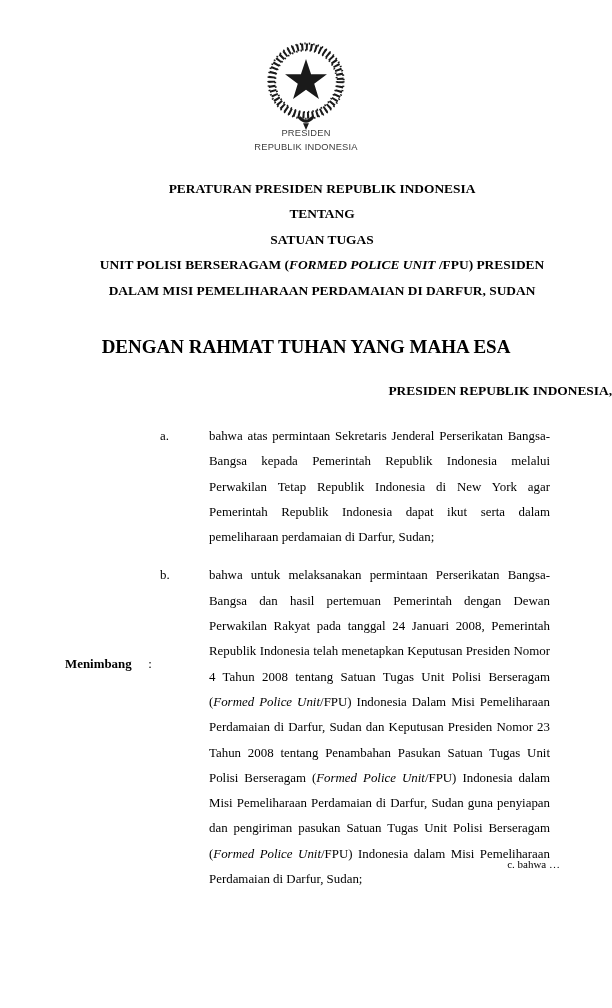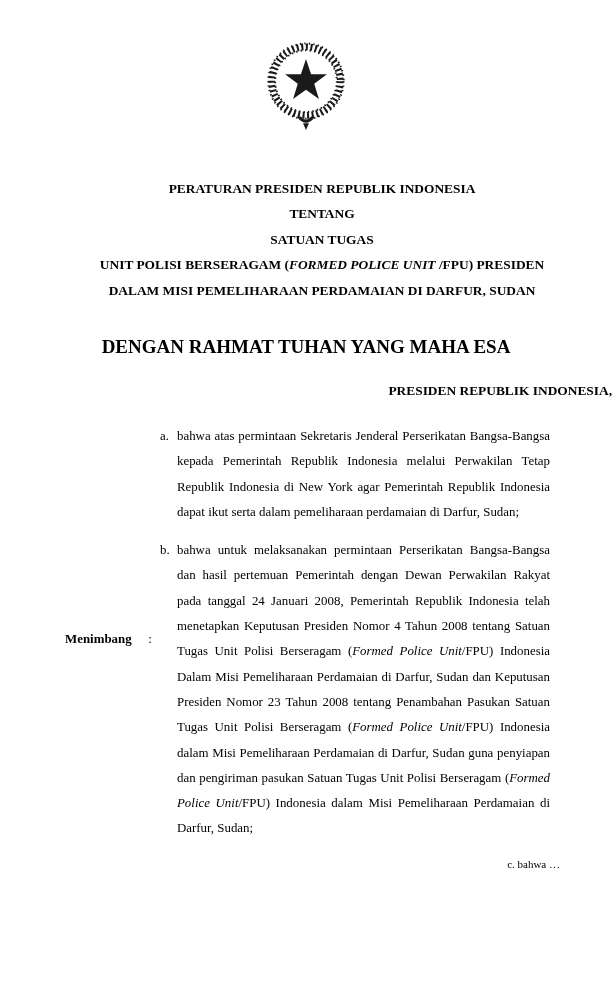--- a/index.html
+++ b/index.html
@@ -38,21 +38,21 @@
   .considering{
     position:absolute;top:424px;left:65px;width:485px;
     display:flex;align-items:center;
     font-size:12.9px;line-height:25.3px;
   }
   .cons-label{width:75px;flex:none;font-weight:bold;}
   .cons-colon{width:20px;flex:none;text-align:center;}
   .cons-items{flex:1;}
   .item{display:flex;margin-bottom:13px;}
   .item .marker{width:17px;flex:none;}
-  .item .itext{flex:1;text-align:justify;text-justify:inter-word;}
+  .item .itext{flex:1;text-align:justify;text-justify:inter-word;margin-left:32px;}
   .catchword{
     position:absolute;top:858px;right:52px;
     font-size:11px;
   }
 </style>
 </head>
 <body>
 
 <div class="page">
 
@@ -60,20 +60,24 @@
     <svg width="92" height="98" viewBox="0 0 94 100" aria-hidden="true">
       <circle cx="47" cy="44" r="35" fill="none" stroke="#1a1a1a" stroke-width="7" stroke-dasharray="2.1 2.6"></circle>
       <circle cx="47" cy="44" r="31.5" fill="none" stroke="#1a1a1a" stroke-width="2" stroke-dasharray="1.4 3.2"></circle>
       <circle cx="47" cy="44" r="38.5" fill="none" stroke="#1a1a1a" stroke-width="2" stroke-dasharray="1.4 3.2"></circle>
       <polygon points="47,21.5 52.2,36.9 68.4,37.05 55.4,46.7 60.2,62.2 47,52.8 33.8,62.2 38.6,46.7 25.6,37.05 41.8,36.9" fill="#1a1a1a"></polygon>
       <path d="M40 81 Q47 89 54 81" fill="none" stroke="#1a1a1a" stroke-width="3"></path>
       <path d="M44 87 L47 94 L50 87 Z" fill="#1a1a1a"></path>
     </svg>
   </div>
 
+  <div class="letterhead">
+    <div>PRESIDEN</div>
+    <div>REPUBLIK INDONESIA</div>
+  </div>
 
   <div class="title-block">
     <div>PERATURAN PRESIDEN REPUBLIK INDONESIA</div>
     <div>TENTANG</div>
     <div>SATUAN TUGAS</div>
     <div><span>UNIT POLISI BERSERAGAM (</span><span class="italic">FORMED POLICE UNIT</span><span> /FPU) PRESIDEN</span></div>
     <div>DALAM MISI PEMELIHARAAN PERDAMAIAN DI DARFUR, SUDAN</div>
   </div>
 
   <div class="invocation">DENGAN RAHMAT TUHAN YANG MAHA ESA</div>

